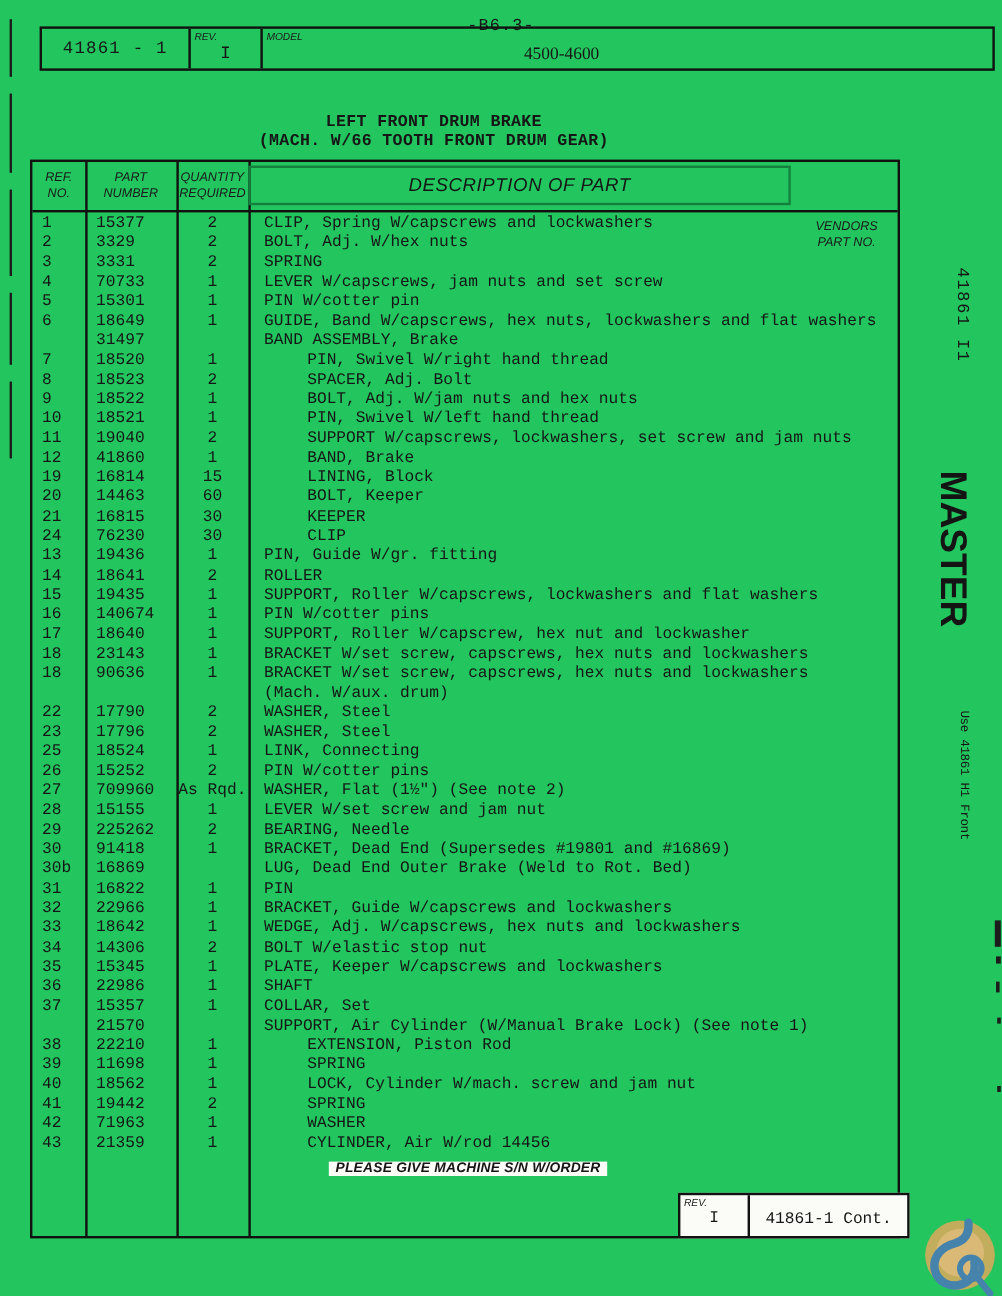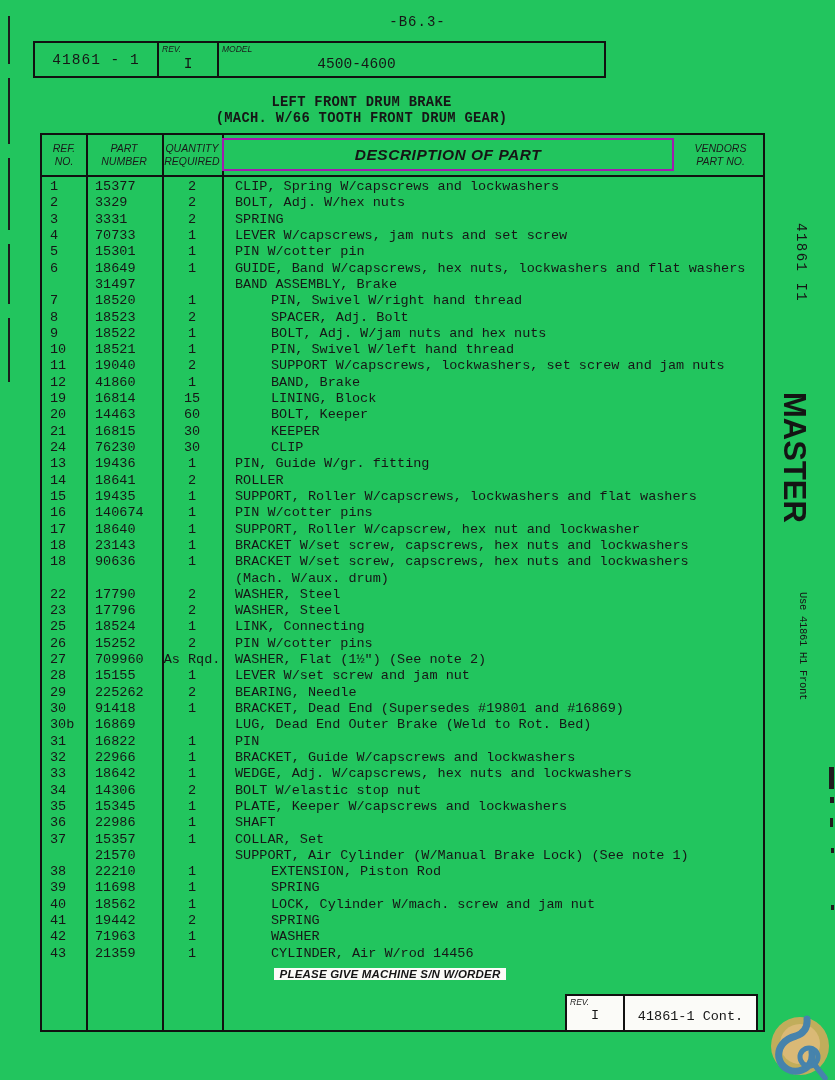--- a/index.html
+++ b/index.html
@@ -7,57 +7,57 @@
     position:relative; width:835px; height:1080px;
     background:#22c55e; overflow:hidden;
     font-family:"Liberation Mono", monospace; color:#161616;
   }
   .page-code {
     position:absolute; top:14px; left:0; width:835px;
     text-align:center; font-size:14px; letter-spacing:1px;
   }
   
   .headbox {
-    position:absolute; left:33px; top:41px; width:573px; height:37px;
+    position:absolute; left:33px; top:22px; width:796px; height:37px;
     border:2.5px solid #111; box-sizing:border-box; display:flex;
   }
   .hb-cell1 { width:122px; border-right:2px solid #111; display:flex; align-items:center; justify-content:center; font-size:14.5px; letter-spacing:1px; }
   .hb-cell2 { width:60px; border-right:2px solid #111; position:relative; box-sizing:border-box; }
   .hb-cell3 { flex:1; position:relative; }
   .mini-label {
     position:absolute; top:1px; left:3px;
     font-family:"Liberation Sans", sans-serif; font-style:italic; font-size:8.5px; color:#1a1a1a;
   }
   .hb-val { text-align:center; margin-top:13px; font-size:14.5px; }
-  .hb-cell3 .hb-val { padding-right:110px; }
+  .hb-cell3 .hb-val { padding-right:110px;font-family:Liberation Serif, serif; }
   
   .title-line { position:absolute; left:0; width:723px; text-align:center; font-size:13.8px; font-weight:bold; letter-spacing:0.3px; }
   .t1 { top:95px; }
   .t2 { top:111px; }
   
   .ptable {
-    position:absolute; left:40px; top:133px; width:725px; height:899px;
+    position:absolute; left:25px; top:133px; width:725px; height:899px;
     border:2.5px solid #111; box-sizing:border-box;
   }
   .vline { position:absolute; top:0; bottom:0; width:2px; background:#111; }
   .vl1 { left:44px; } .vl2 { left:120px; } .vl3 { left:180px; }
   .thead { position:absolute; left:0; top:0; right:0; height:42px; border-bottom:2.5px solid #111; box-sizing:border-box; }
   .hcell {
     position:absolute; top:7px; text-align:center;
     font-family:"Liberation Sans", sans-serif; font-style:italic; font-size:10.5px; line-height:13px; color:#1a1a1a;
   }
   .h-ref  { left:0;   width:44px; }
   .h-part { left:44px; width:76px; }
   .h-qty  { left:120px; width:60px; }
-  .h-vend { left:632px; width:93px; }
+  .h-vend { left:632px; width:93px;margin-top:41px; }
   .desc-hbox {
     position:absolute; left:180px; top:3px; width:452px; height:33px;
-    border:2px solid #a21caf; box-sizing:border-box;
+    border:2px solid #15803d; box-sizing:border-box;
     display:flex; align-items:center; justify-content:center;
-    font-family:"Liberation Sans", sans-serif; font-style:italic; font-weight:bold;
+    font-family:"Liberation Sans", sans-serif; font-style:italic; font-weight:normal;
     font-size:15.5px; letter-spacing:0.5px; color:#151515;
   }
   .rows { position:absolute; left:0; top:44px; right:0; }
   .row { display:flex; height:16.32px; line-height:16.32px; font-size:13.5px; white-space:pre; }
   .c-ref  { width:44px; padding-left:8px;  box-sizing:border-box; }
   .c-part { width:76px; padding-left:9px;  box-sizing:border-box; }
   .c-qty  { width:60px; text-align:center; }
   .c-desc { flex:1; padding-left:13px; box-sizing:border-box; overflow:hidden; }
   .c-desc.ind { padding-left:49px; }
   

